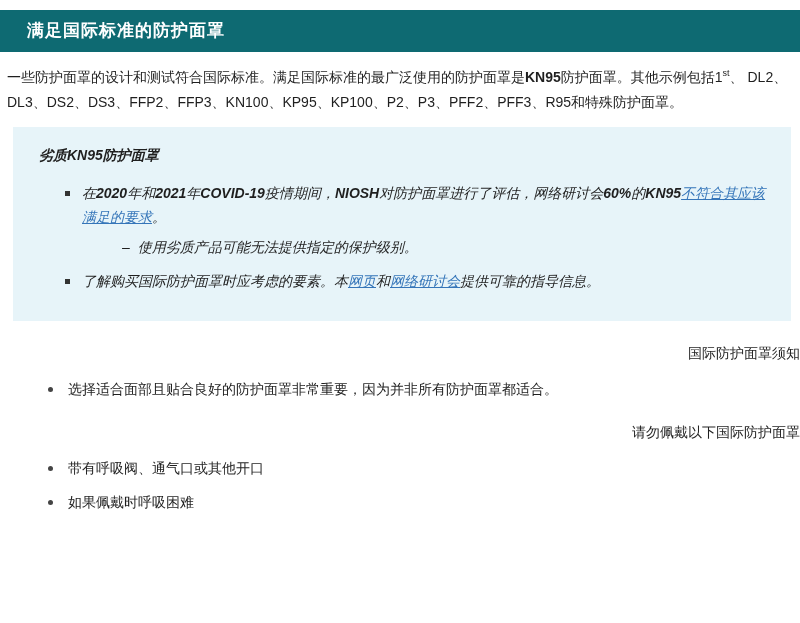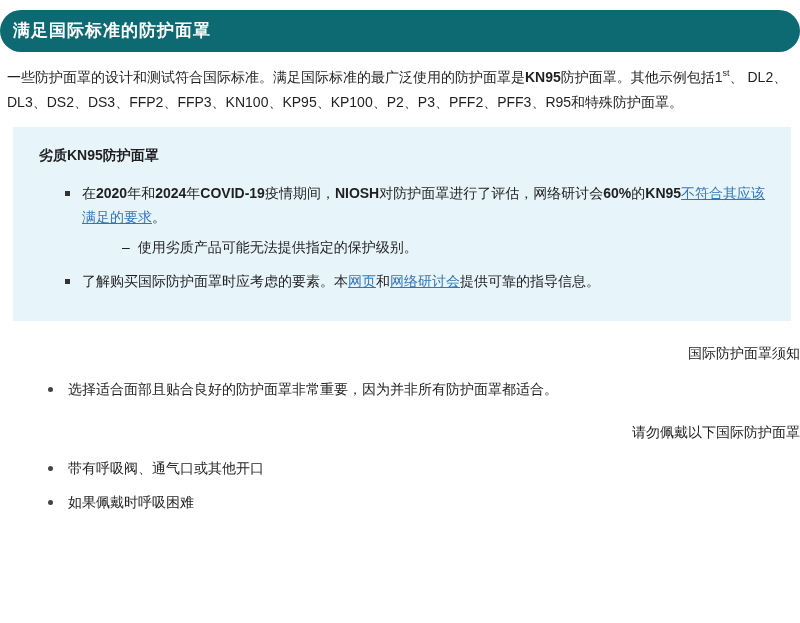--- a/index.html
+++ b/index.html
@@ -13,43 +13,43 @@
     font-family: "Liberation Sans", "DejaVu Sans", sans-serif;
     color: #1f1f1f;
     font-size: 14px;
   }
   .banner {
     margin-top: 10px;
     background: #0e6a72;
     color: #ffffff;
     font-weight: bold;
     font-size: 17px;
-    padding: 9px 13px 10px 13px;
+    padding: 9px 13px 10px 27px;
     letter-spacing: 1px;
-    border-radius: 21px;
   }
   .intro {
     margin: 13px 8px 0 7px;
     line-height: 25px;
   }
   .intro sup {
     font-size: 9px;
     vertical-align: super;
     line-height: 0;
   }
   strong { font-weight: bold; }
   a.link {
     color: #3575b9;
     text-decoration: underline;
     cursor: pointer;
   }
   .callout {
     margin: 12px 9px 0 13px;
     background: #e7f4f9;
     padding: 14px 20px 18px 20px;
+    font-style: italic;
   }
   .callout-title {
     font-weight: bold;
     margin: 6px 0 16px 6px;
   }
   ul.square-list {
     list-style: none;
     margin: 0;
     padding: 0 0 0 32px;
   }
@@ -106,21 +106,21 @@
 
 <div class="banner">
   <span>满足国际标准的防护面罩</span>
 </div>
 
 <p class="intro"><span>一些防护面罩的设计和测试符合国际标准。满足国际标准的最广泛使用的防护面罩是</span><strong>KN95</strong><span>防护面罩。其他示例包括1</span><sup>st</sup><span>、 DL2、DL3、DS2、DS3、FFP2、FFP3、KN100、KP95、KP100、P2、P3、PFF2、PFF3、R95和特殊防护面罩。</span></p>
 
 <div class="callout">
   <div class="callout-title">劣质KN95防护面罩</div>
   <ul class="square-list">
-    <li><span>在</span><strong>2020</strong><span>年和</span><strong>2024</strong><span>年</span><strong>COVID-19</strong><span>疫情期间，</span><strong>NIOSH</strong><span>对防护面罩进行了评估，网络研讨会</span><strong>60%</strong><span>的</span><strong>KN95</strong><a class="link">不符合其应该满足的要求</a><span>。</span>
+    <li><span>在</span><strong>2020</strong><span>年和</span><strong>2021</strong><span>年</span><strong>COVID-19</strong><span>疫情期间，</span><strong>NIOSH</strong><span>对防护面罩进行了评估，网络研讨会</span><strong>60%</strong><span>的</span><strong>KN95</strong><a class="link">不符合其应该满足的要求</a><span>。</span>
       <div class="sub-item"><span class="dash">–</span><span>使用劣质产品可能无法提供指定的保护级别。</span></div>
     </li>
     <li><span>了解购买国际防护面罩时应考虑的要素。本</span><a class="link">网页</a><span>和</span><a class="link">网络研讨会</a><span>提供可靠的指导信息。</span></li>
   </ul>
 </div>
 
 <div class="section-heading">国际防护面罩须知</div>
 <ul class="dot-list">
   <li><span>选择适合面部且贴合良好的防护面罩非常重要，因为并非所有防护面罩都适合。</span></li>
 </ul>

